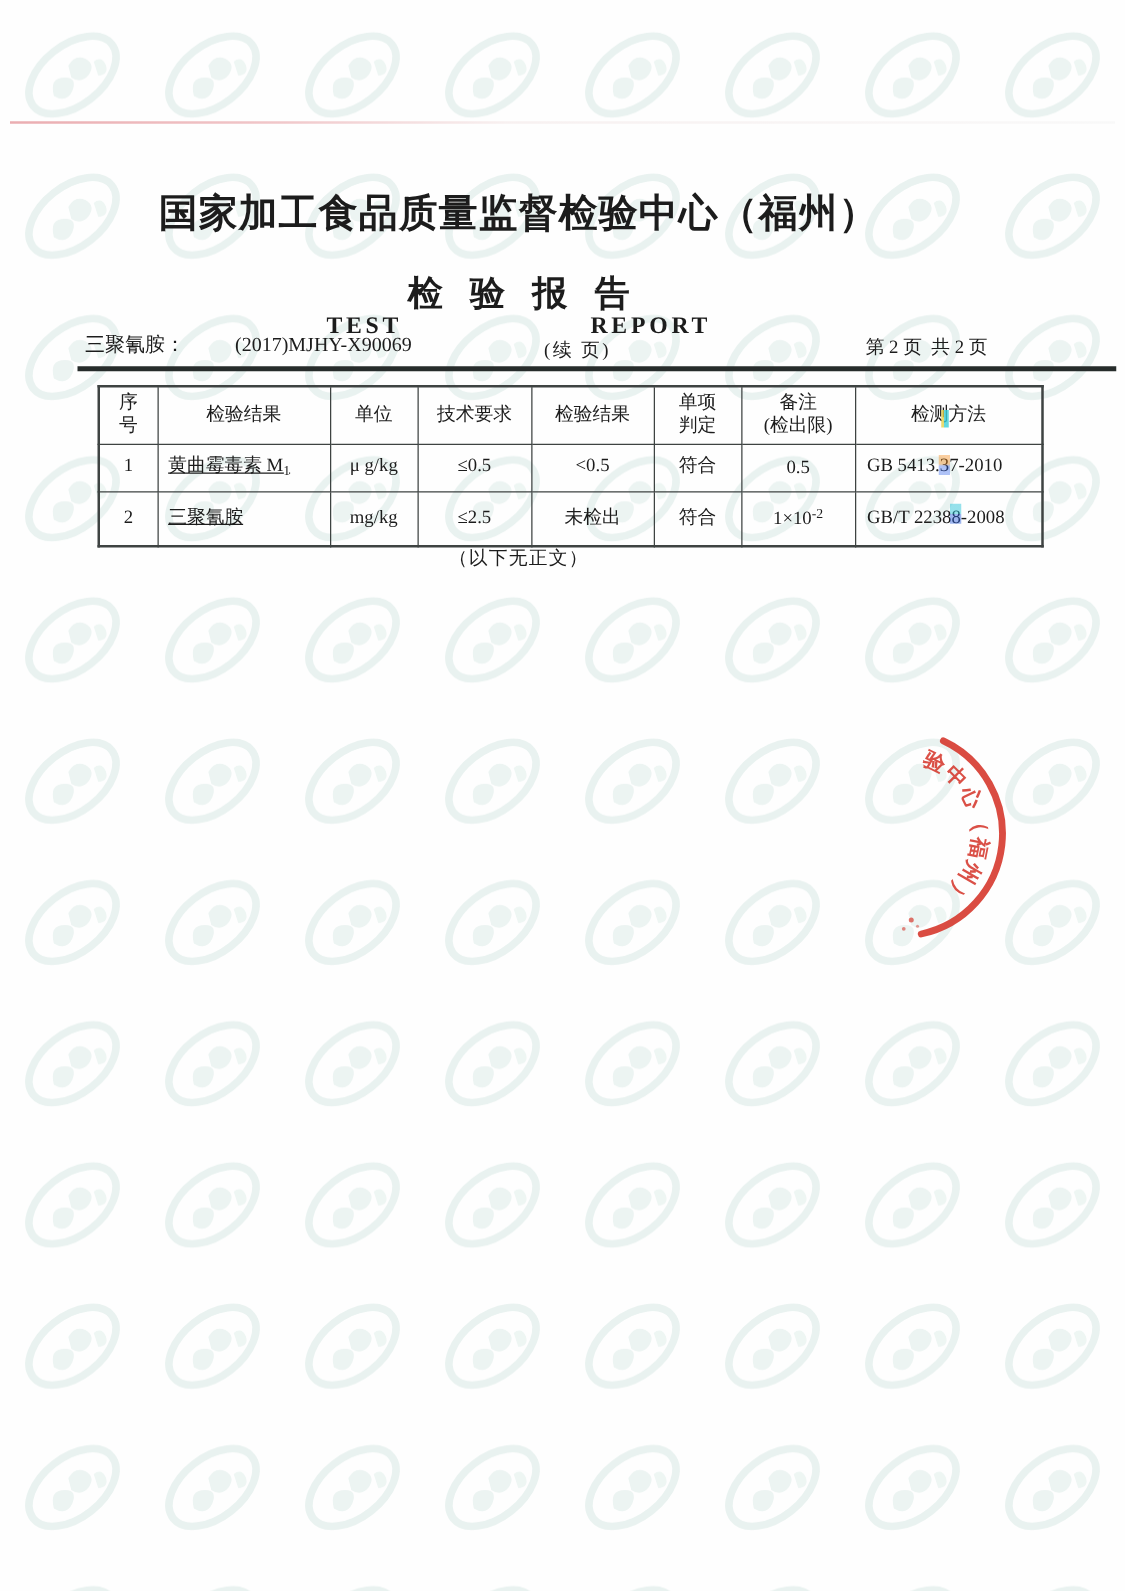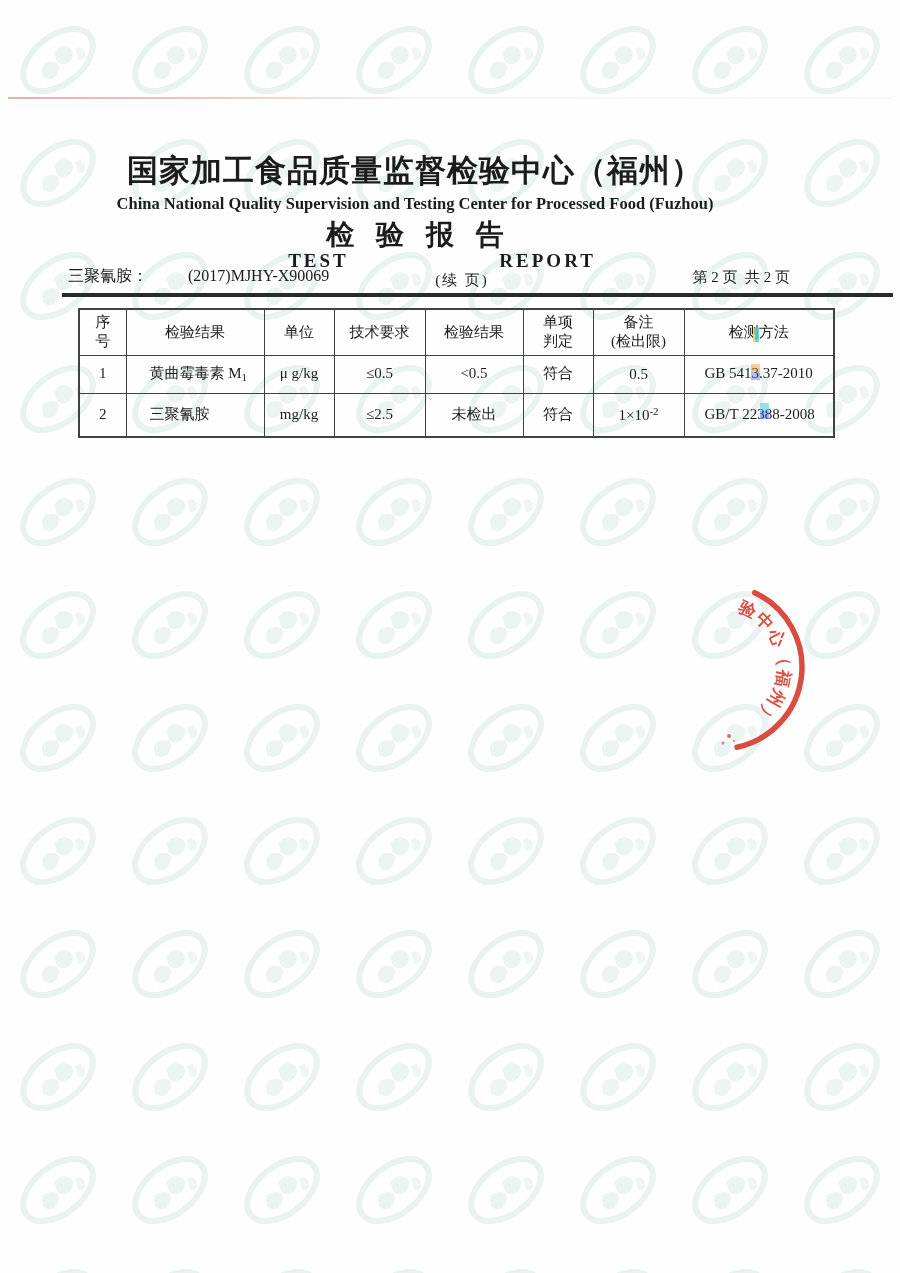--- a/index.html
+++ b/index.html
@@ -20,40 +20,40 @@
     background: linear-gradient(90deg, rgba(224,130,136,0.65) 0%, rgba(224,130,136,0.45) 24%, rgba(210,160,160,0.14) 45%, rgba(200,200,200,0.10) 100%);
   }
 
   .org-cn  { position: absolute; top: 150px; left: 0; width: 100%; text-align: center;
              font-size: 31px; font-weight: bold; letter-spacing: 1px; }
   .org-en  { position: absolute; top: 194px; left: 0; width: 100%; text-align: center;
              font-size: 16.5px; font-weight: bold; }
   .title-cn{ position: absolute; top: 216px; left: 0; width: 100%; text-align: center;
              font-size: 28px; font-weight: bold; letter-spacing: 0.78em; text-indent: 0.78em; }
   .title-en{ position: absolute; top: 250px; left: 0; width: 100%; text-align: center;
-             font-size: 19px; font-weight: bold; letter-spacing: 3px; word-spacing: 30px; white-space: pre; margin-left: 27px; }
+             font-size: 19px; font-weight: bold; letter-spacing: 3px; word-spacing: 30px; white-space: pre; }
 
   .report-no-row { position: absolute; top: 266px; left: 68px; font-size: 16px; }
   .report-no-row .val { margin-left: 40px; }
   .continuation { position: absolute; top: 271px; left: 0; width: 100%; text-align: center; font-size: 15px; letter-spacing: 2px; margin-left: 47px; }
   .page-info { position: absolute; top: 268px; right: 40px; font-size: 15px; white-space: pre; }
 
   .rule { position: absolute; top: 293px; left: 62px; width: 831px; height: 4px; background: #272c2b; }
 
   .table-wrap { position: absolute; left: 78px; top: 308px; }
   table { border-collapse: collapse; table-layout: fixed; width: 755px; }
   th, td { border: 1.6px solid #3e4342; font-weight: normal; font-size: 15px;
            text-align: center; vertical-align: middle; line-height: 1.3; padding: 2px 3px; }
   table { border: 2px solid #3e4342; }
   tr.hdr  { height: 46px; }
   tr.r1   { height: 38px; }
   tr.r2   { height: 44px; }
   th span.line { display: block; }
-  td.item   { text-align: left; padding-left: 23px; }
-  td.method { text-align: left; padding-left: 20px; }
+  td.item   { text-align: left; padding-left: 8px; text-decoration: underline; }
+  td.method { text-align: left; padding-left: 9px; }
   sub.s { font-size: 11px; vertical-align: -3px; }
   sup.s { font-size: 11px; vertical-align: 5px; }
 
   .footer-note { position: absolute; top: 437px; left: 0; width: 100%; text-align: center;
                  font-size: 15px; letter-spacing: 1px; }
 
   .stamp-svg { position: absolute; left: 690px; top: 575px; }
 
   .artifact { position: absolute; z-index: 2; pointer-events: none; }
   .artifact.hdr-mark { left: 753px; top: 328px; width: 6px; height: 14px;
@@ -78,21 +78,20 @@
     </pattern>
   </defs>
   <rect width="900" height="1273" fill="url(#wmp)"></rect>
 </svg>
 
 <div class="content">
 
   <div class="scan-line"></div>
 
   <div class="org-cn">国家加工食品质量监督检验中心（福州）</div>
-  <div class="org-en">China National Quality Supervision and Testing Center for Processed Food (Fuzhou)</div>
   <div class="title-cn">检验报告</div>
   <div class="title-en">TEST    REPORT</div>
 
   <div class="report-no-row">
     <span class="lbl">三聚氰胺：</span><span class="val">(2017)MJHY-X90069</span>
   </div>
   <div class="continuation">(续 页)</div>
   <div class="page-info">第 2 页  共 2 页</div>
 
   <div class="rule"></div>
@@ -146,20 +145,21 @@
         <td>≤2.5</td>
         <td>未检出</td>
         <td>符合</td>
         <td><span>1×10</span><sup class="s">-2</sup></td>
         <td class="method">GB/T 22388-2008</td>
       </tr>
     </tbody>
       </table>
   </div>
 
+  <div class="footer-note">（以下无正文）</div>
 
   <svg class="stamp-svg" width="175" height="200" viewBox="0 0 175 200">
     <path d="M 64.7 17.7 A 82 82 0 0 1 47.0 172.2" fill="none" stroke="#d6392e" stroke-width="5.5" stroke-linecap="round" opacity="0.9"></path>
     <defs>
       <path id="sealTextArc" d="M 35.1 34.2 A 58 58 0 0 1 32.0 150.0"></path>
     </defs>
     <text font-size="17" font-weight="bold" fill="#d6392e" letter-spacing="2" opacity="0.88" font-family="Liberation Serif, DejaVu Serif, serif">
       <textPath href="#sealTextArc" startOffset="7%">验中心（福州）</textPath>
     </text>
     <circle cx="39" cy="161" r="2" fill="#d6392e" opacity="0.7"></circle>

